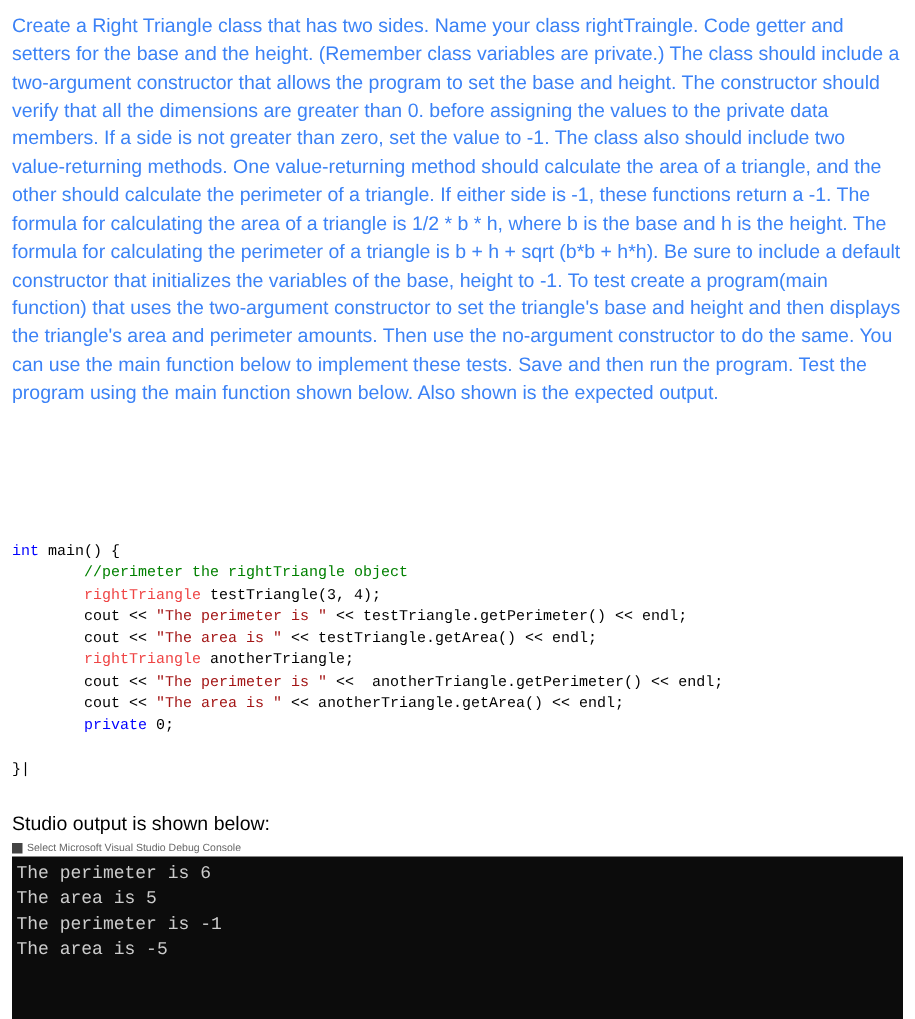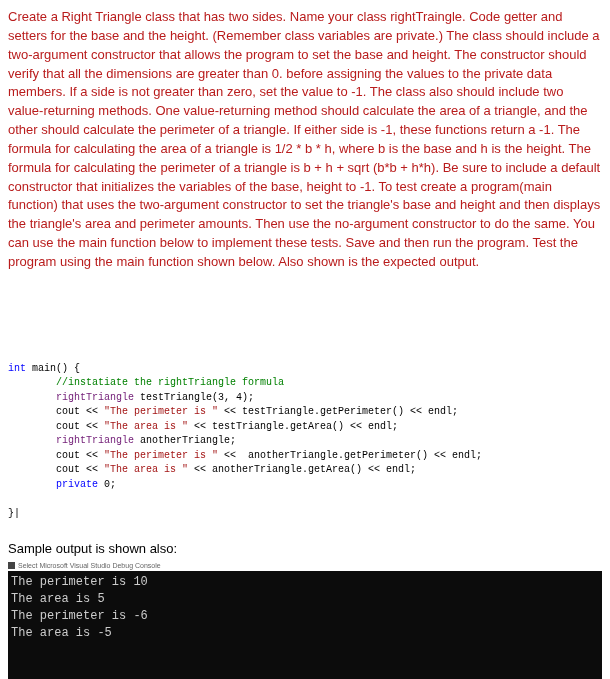--- a/index.html
+++ b/index.html
@@ -7,33 +7,33 @@
     padding: 8px;
     font-family: "Segoe UI", Arial, sans-serif;
     width: 610px;
     box-sizing: border-box;
     background: white;
     color: #000;
   }
   .problem-text {
     font-size: 13px;
     line-height: 1.45;
-    color: #b91c1c;
+    color: #3b82f6;
   }
   .code-block {
     font-family: Consolas, "Courier New", monospace;
     font-size: 10px;
     line-height: 1.45;
     white-space: pre;
     margin-top: 90px;
     color: #000;
   }
   .kw-blue { color: #0000ff; }
   .kw-green { color: #008000; }
-  .type-teal { color: #701a75; }
+  .type-teal { color: #ef4444; }
   .str-red { color: #a31515; }
   .sample-label {
     font-family: "Segoe UI", Arial, sans-serif;
     font-size: 13px;
     margin-top: 20px;
     margin-bottom: 6px;
   }
   .console-title {
     font-size: 7px;
     color: #666;
@@ -57,36 +57,36 @@
     padding: 3px 6px 18px 3px;
     white-space: pre;
   }
 </style>
 </head>
 <body>
 
 <div class="problem-text">Create a Right Triangle class that has two sides. Name your class rightTraingle. Code getter and setters for the base and the height. (Remember  class variables are private.)  The class should include a two-argument constructor that allows the program to set the base and height.  The constructor should verify that all the dimensions are greater than 0. before assigning the values to the private data members.  If a side is not greater than zero, set the value to -1.  The class also should include two value-returning methods. One value-returning method  should calculate the area of a triangle, and the other should calculate the perimeter of a triangle. If either side is -1, these functions return a -1. The formula for calculating the area of a triangle is 1/2 * b * h, where b is the base and h is the height. The formula for calculating the perimeter of a triangle is b + h + sqrt (b*b + h*h). Be sure to include a default constructor that initializes the variables of the base, height to -1. To test create a program(main function) that uses the two-argument constructor to set the triangle's base and height and then displays the triangle's area and perimeter amounts. Then use the no-argument constructor to do the same.  You can use the main function below to implement these tests. Save and then run the program. Test the program using the main function shown below.  Also shown is the expected  output.</div>
 
 <div class="code-block"><span class="kw-blue">int</span> main() {
-        <span class="kw-green">//instatiate the rightTriangle formula</span>
+        <span class="kw-green">//perimeter the rightTriangle object</span>
         <span class="type-teal">rightTriangle</span> testTriangle(3, 4);
         cout &lt;&lt; <span class="str-red">"The perimeter is "</span> &lt;&lt; testTriangle.getPerimeter() &lt;&lt; endl;
         cout &lt;&lt; <span class="str-red">"The area is "</span> &lt;&lt; testTriangle.getArea() &lt;&lt; endl;
         <span class="type-teal">rightTriangle</span> anotherTriangle;
         cout &lt;&lt; <span class="str-red">"The perimeter is "</span> &lt;&lt;  anotherTriangle.getPerimeter() &lt;&lt; endl;
         cout &lt;&lt; <span class="str-red">"The area is "</span> &lt;&lt; anotherTriangle.getArea() &lt;&lt; endl;
         <span class="kw-blue">private</span> 0;
 
 }|</div>
 
-<div class="sample-label">Sample output is shown also:</div>
+<div class="sample-label">Studio output is shown below:</div>
 
 <div class="console-title">
   <span class="console-title-icon"></span>
   <span>Select Microsoft Visual Studio Debug Console</span>
 </div>
-<div class="console"><span>The perimeter is 10</span>
+<div class="console"><span>The perimeter is 6</span>
 <span>The area is 5</span>
-<span>The perimeter is -6</span>
+<span>The perimeter is -1</span>
 <span>The area is -5</span>
 
 
 </div>
 
 </body></html>

